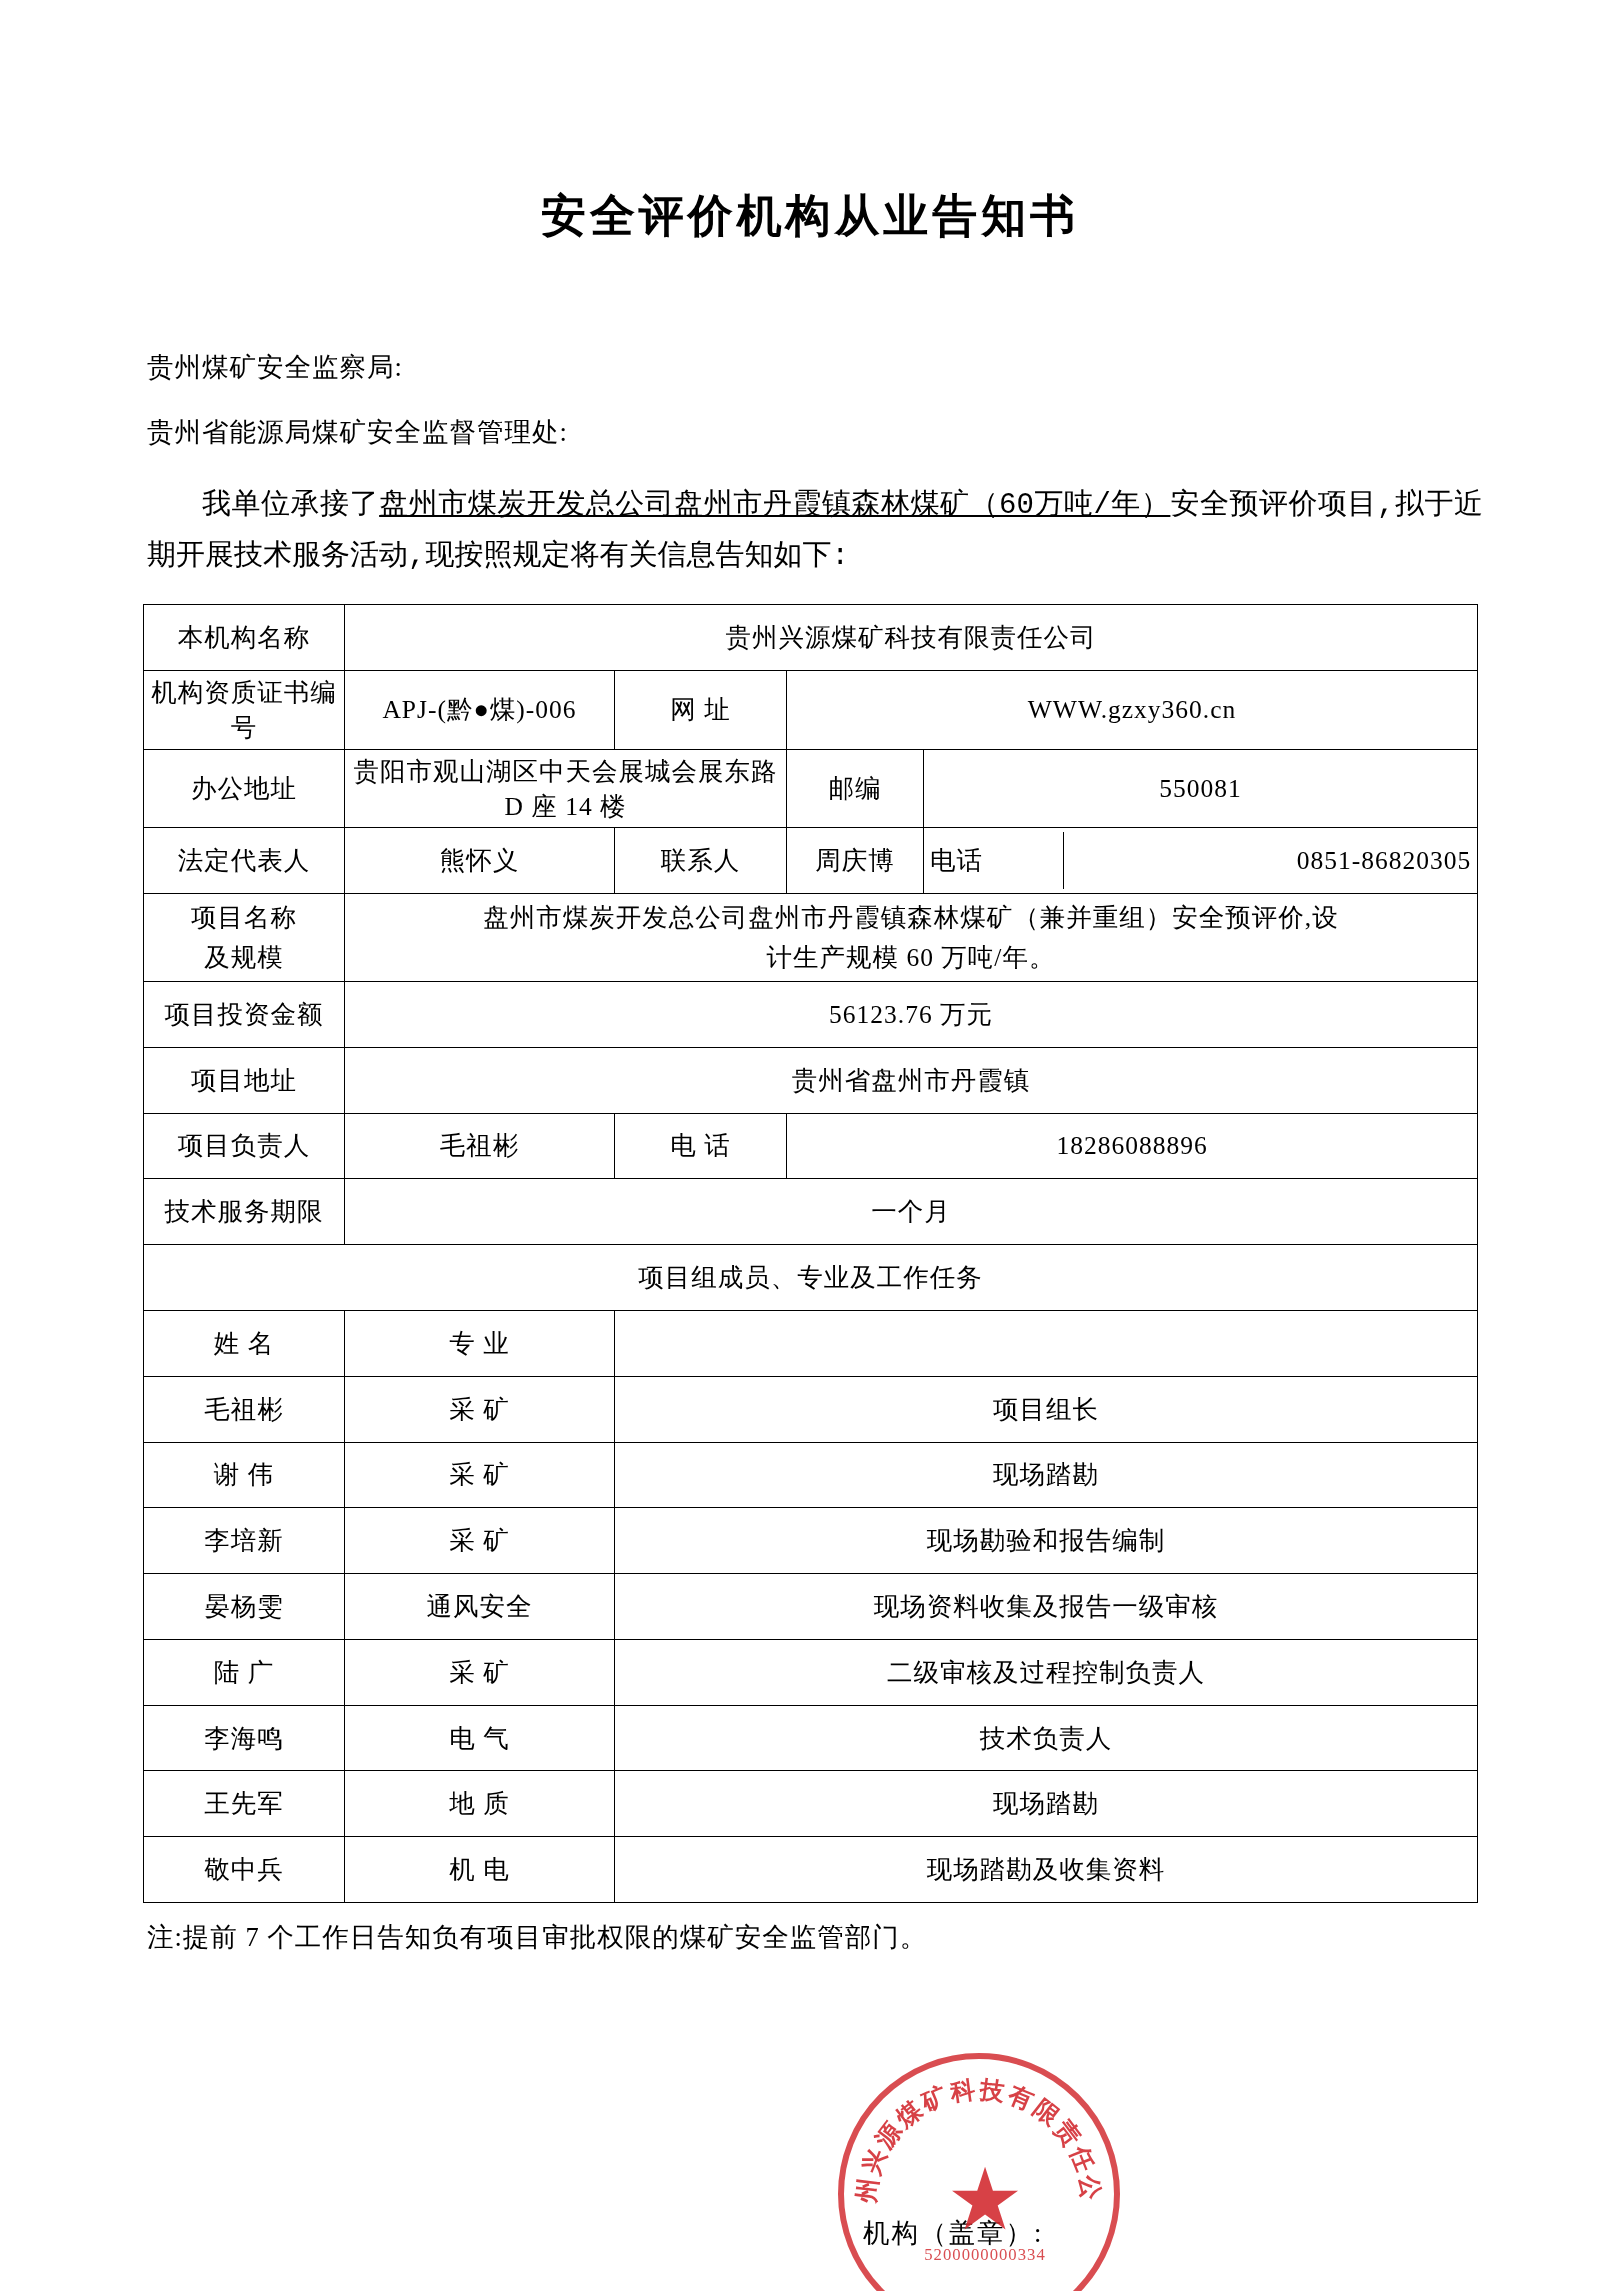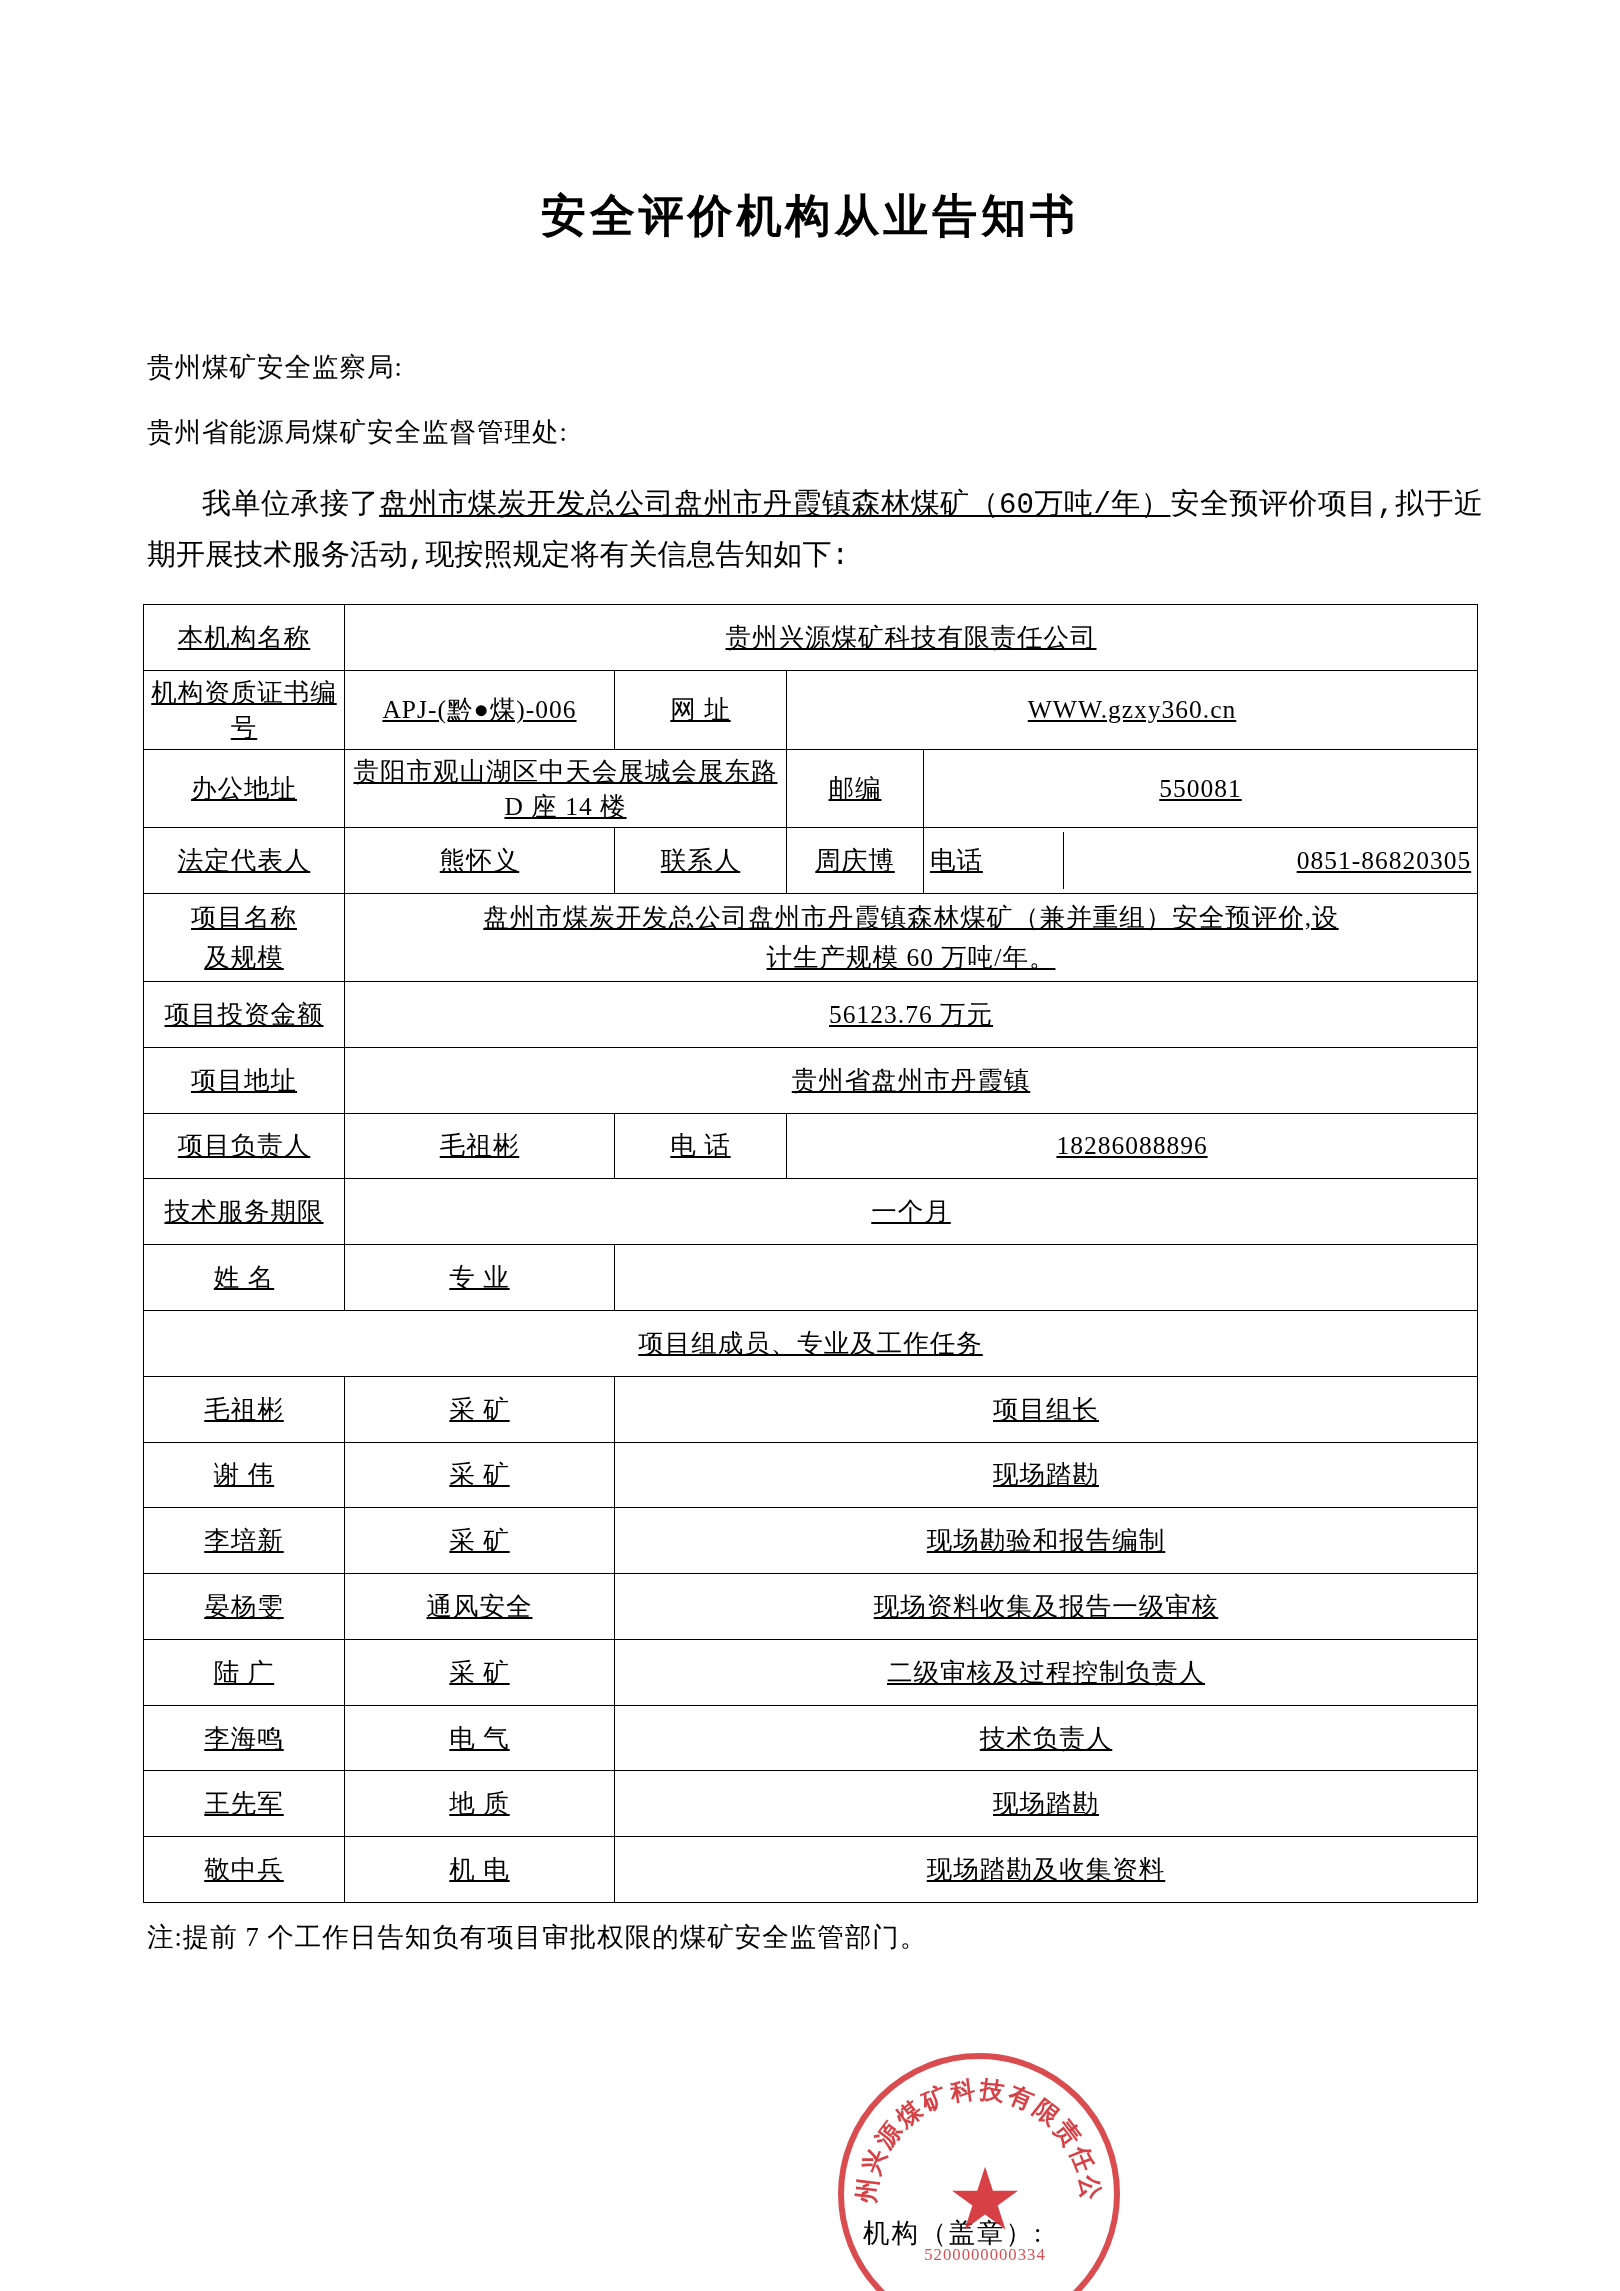--- a/index.html
+++ b/index.html
@@ -55,21 +55,20 @@
   }
   .para .u {
     text-decoration: underline;
   }
   table.main {
     border-collapse: collapse;
     margin-left: 143px;
     margin-top: 21.6px;
     width: 1333px;
     table-layout: fixed;
-    text-decoration: underline;
   }
   table.main td {
     border: 1.5px solid #000000;
     font-size: 25.5px;
     text-align: center;
     vertical-align: middle;
     height: 57px;
     padding: 3.9px 5.9px;
     letter-spacing: 1px;
   }
@@ -222,26 +221,26 @@
         <td class="lbl">项目负责人</td>
         <td colspan="2">毛祖彬</td>
         <td>电  话</td>
         <td colspan="2">18286088896</td>
       </tr>
       <tr>
         <td class="lbl">技术服务期限</td>
         <td colspan="5">一个月</td>
       </tr>
       <tr>
+        <td colspan="6" class="sec-title">项目组成员、专业及工作任务</td>
+      </tr>
+      <tr>
         <td class="lbl">姓  名</td>
         <td colspan="2">专  业</td>
         <td colspan="3"></td>
-      </tr>
-      <tr>
-        <td colspan="6" class="sec-title">项目组成员、专业及工作任务</td>
       </tr>
       <tr>
         <td>毛祖彬</td>
         <td colspan="2">采  矿</td>
         <td colspan="3">项目组长</td>
       </tr>
       <tr>
         <td>谢  伟</td>
         <td colspan="2">采  矿</td>
         <td colspan="3">现场踏勘</td>

